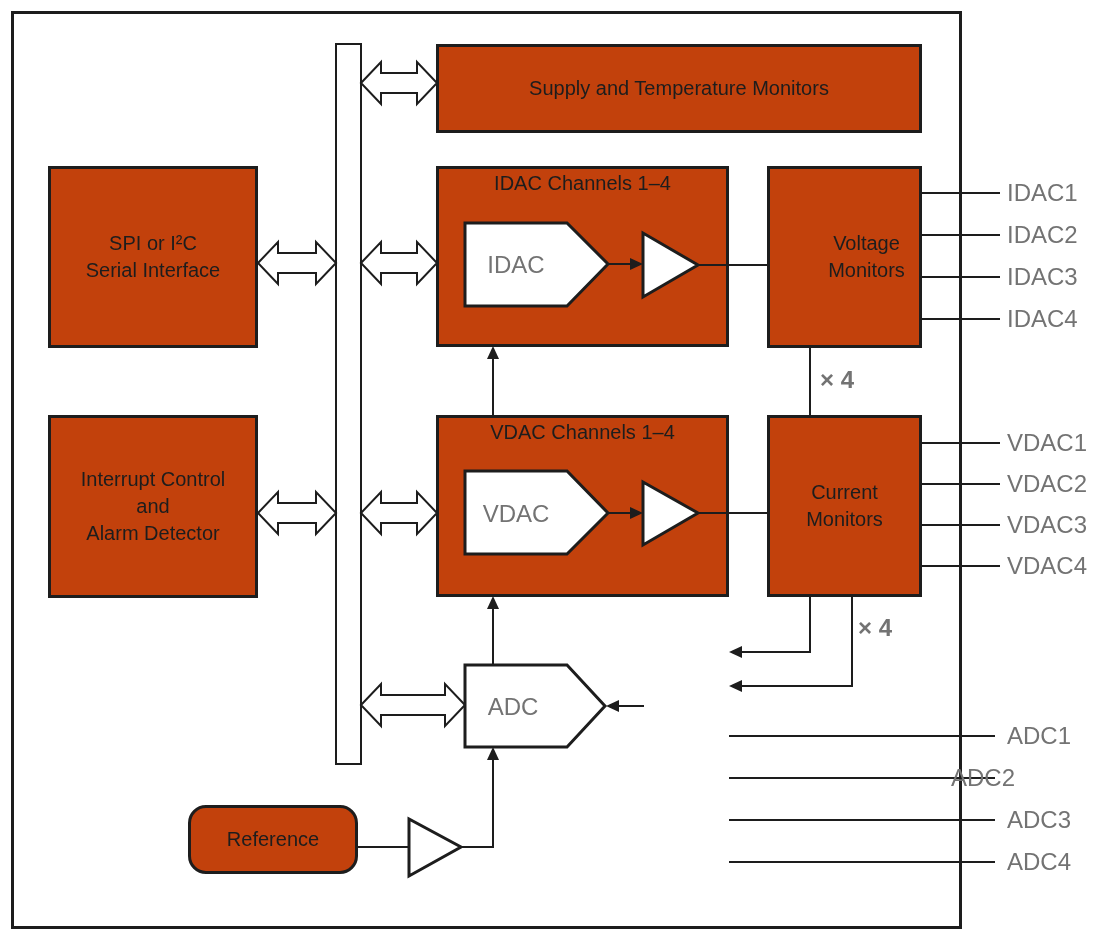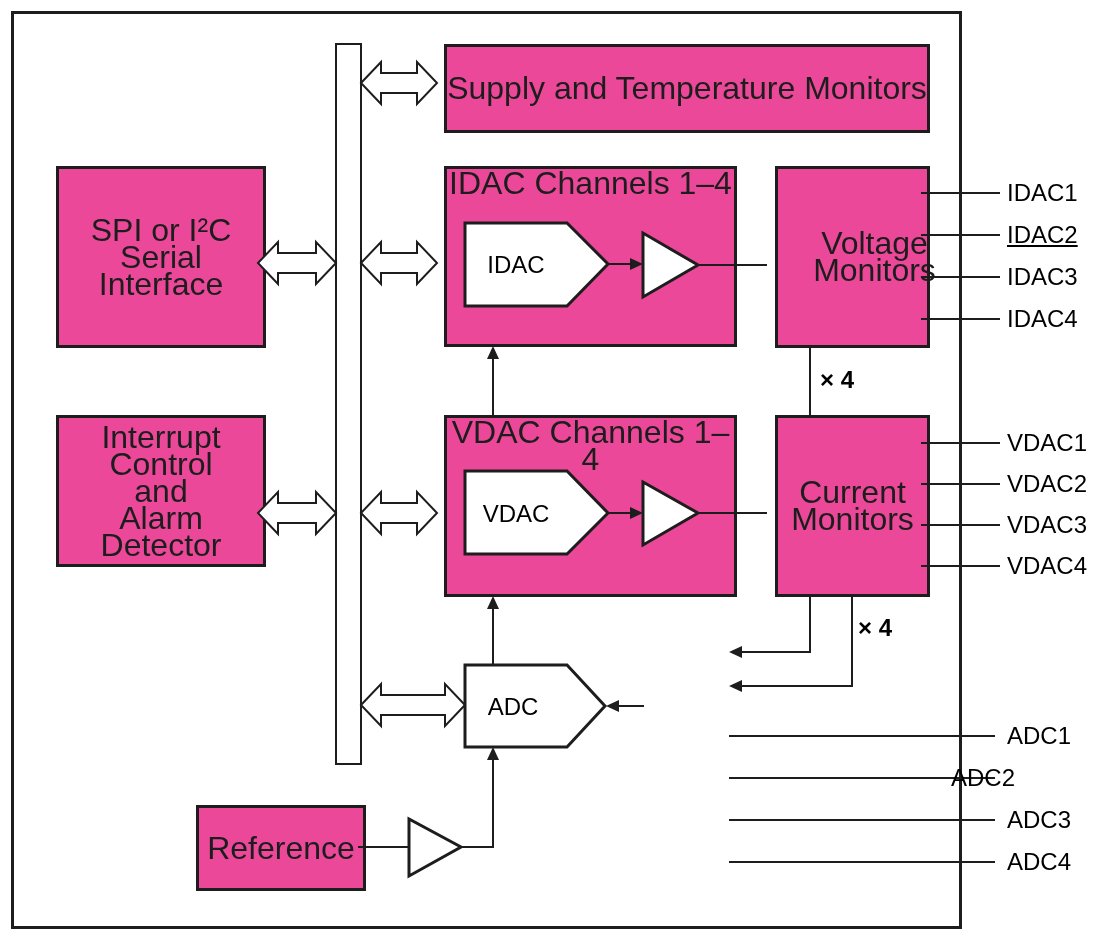--- a/index.html
+++ b/index.html
@@ -12,31 +12,30 @@
     position: relative;
     width: 1100px;
     height: 942px;
     background: #ffffff;
     overflow: hidden;
     color: #1d1d1d;
   }
   .box {
     position: absolute;
     box-sizing: border-box;
-    background: #ec4899;
+    background: #c2410c;
     border: 3px solid #1d1d1d;
     display: flex;
     flex-direction: column;
     align-items: center;
     justify-content: center;
     text-align: center;
-    font-size: 32px;
+    font-size: 20px;
     line-height: 27px;
     z-index: 1;
-    margin-left: 8px;
   }
   .box.title-top {
     justify-content: flex-start;
     padding-top: 1px;
   }
   .chip-border {
     position: absolute;
     box-sizing: border-box;
     border: 3px solid #1d1d1d;
     background: #ffffff;
@@ -46,21 +45,21 @@
     position: absolute;
     left: 0; top: 0;
     z-index: 2;
   }
   .label {
     position: absolute;
     font-size: 24px;
     line-height: 28px;
     white-space: nowrap;
     z-index: 3;
-    color: #000000;
+    color: #737373;
   }
   .label.center {
     text-align: center;
   }
   .mult {
     font-weight: 700;
   }
 </style>
 </head>
 <body>
@@ -71,21 +70,21 @@
 
   <div class="box" style="left:436px; top:44px; width:486px; height:89px;">
     <div>Supply and Temperature Monitors</div>
   </div>
 
   <div class="box" style="left:48px; top:166px; width:210px; height:182px;">
     <div>SPI or I²C</div>
     <div>Serial Interface</div>
   </div>
 
-  <div class="box" style="left:48px; top:415px; width:210px; height:152px;align-items:center;">
+  <div class="box" style="left:48px; top:415px; width:210px; height:183px;align-items:center;">
     <div>Interrupt Control</div>
     <div>and</div>
     <div>Alarm Detector</div>
   </div>
 
   <div class="box title-top" style="left:436px; top:166px; width:293px; height:181px;">
     <div>IDAC Channels 1–4</div>
   </div>
 
   <div class="box" style="left:767px; top:166px; width:155px; height:182px;padding-left:44px;">
@@ -96,21 +95,21 @@
   <div class="box title-top" style="left:436px; top:415px; width:293px; height:182px;">
     <div>VDAC Channels 1–4</div>
   </div>
 
   <div class="box" style="left:767px; top:415px; width:155px; height:182px;">
     <div>Current</div>
     <div>Monitors</div>
   </div>
 
 
-  <div class="box" style="left:188px; top:805px; width:170px; height:86px;">
+  <div class="box" style="left:188px; top:805px; width:170px; height:69px;border-radius:18px;">
     <div>Reference</div>
   </div>
 
   <svg class="layer" width="1100" height="942" viewBox="0 0 1100 942">
     <g fill="none" stroke="#1d1d1d" stroke-width="2">
 
       <rect x="336" y="44" width="25" height="720" fill="#ffffff"></rect>
 
       <path d="M698,265 H767"></path>
       <path d="M698,513 H767"></path>
@@ -181,21 +180,21 @@
   </svg>
 
   <div class="label center" style="left:465px; top:251px; width:102px;">IDAC</div>
   <div class="label center" style="left:465px; top:500px; width:102px;">VDAC</div>
   <div class="label center" style="left:462px; top:693px; width:102px;">ADC</div>
 
   <div class="label mult" style="left:820px; top:366px;">× 4</div>
   <div class="label mult" style="left:858px; top:614px;">× 4</div>
 
   <div class="label" style="left:1007px; top:179px;">IDAC1</div>
-  <div class="label" style="left:1007px; top:221px;text-decoration:underline;">IDAC2</div>
+  <div class="label" style="left:1007px; top:221px;">IDAC2</div>
   <div class="label" style="left:1007px; top:263px;">IDAC3</div>
   <div class="label" style="left:1007px; top:305px;">IDAC4</div>
 
   <div class="label" style="left:1007px; top:429px;">VDAC1</div>
   <div class="label" style="left:1007px; top:470px;">VDAC2</div>
   <div class="label" style="left:1007px; top:511px;">VDAC3</div>
   <div class="label" style="left:1007px; top:552px;">VDAC4</div>
 
   <div class="label" style="left:1007px; top:722px;">ADC1</div>
   <div class="label" style="left:951px; top:764px;">ADC2</div>

